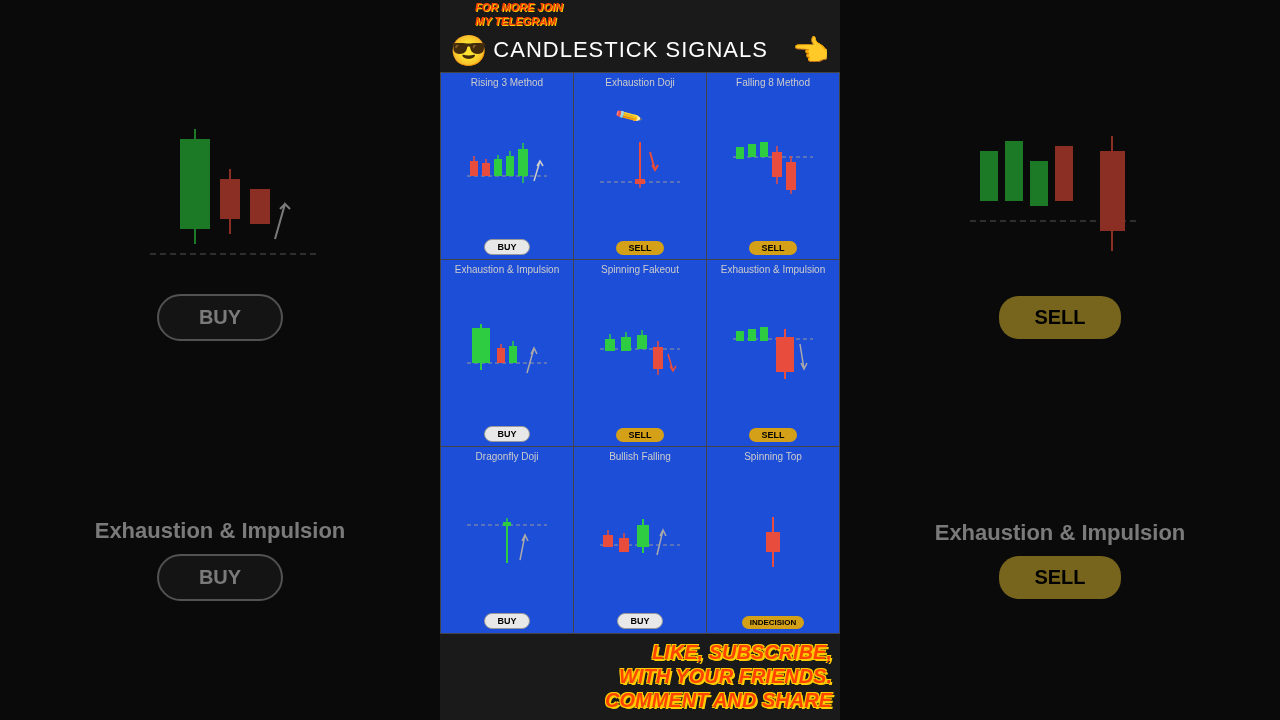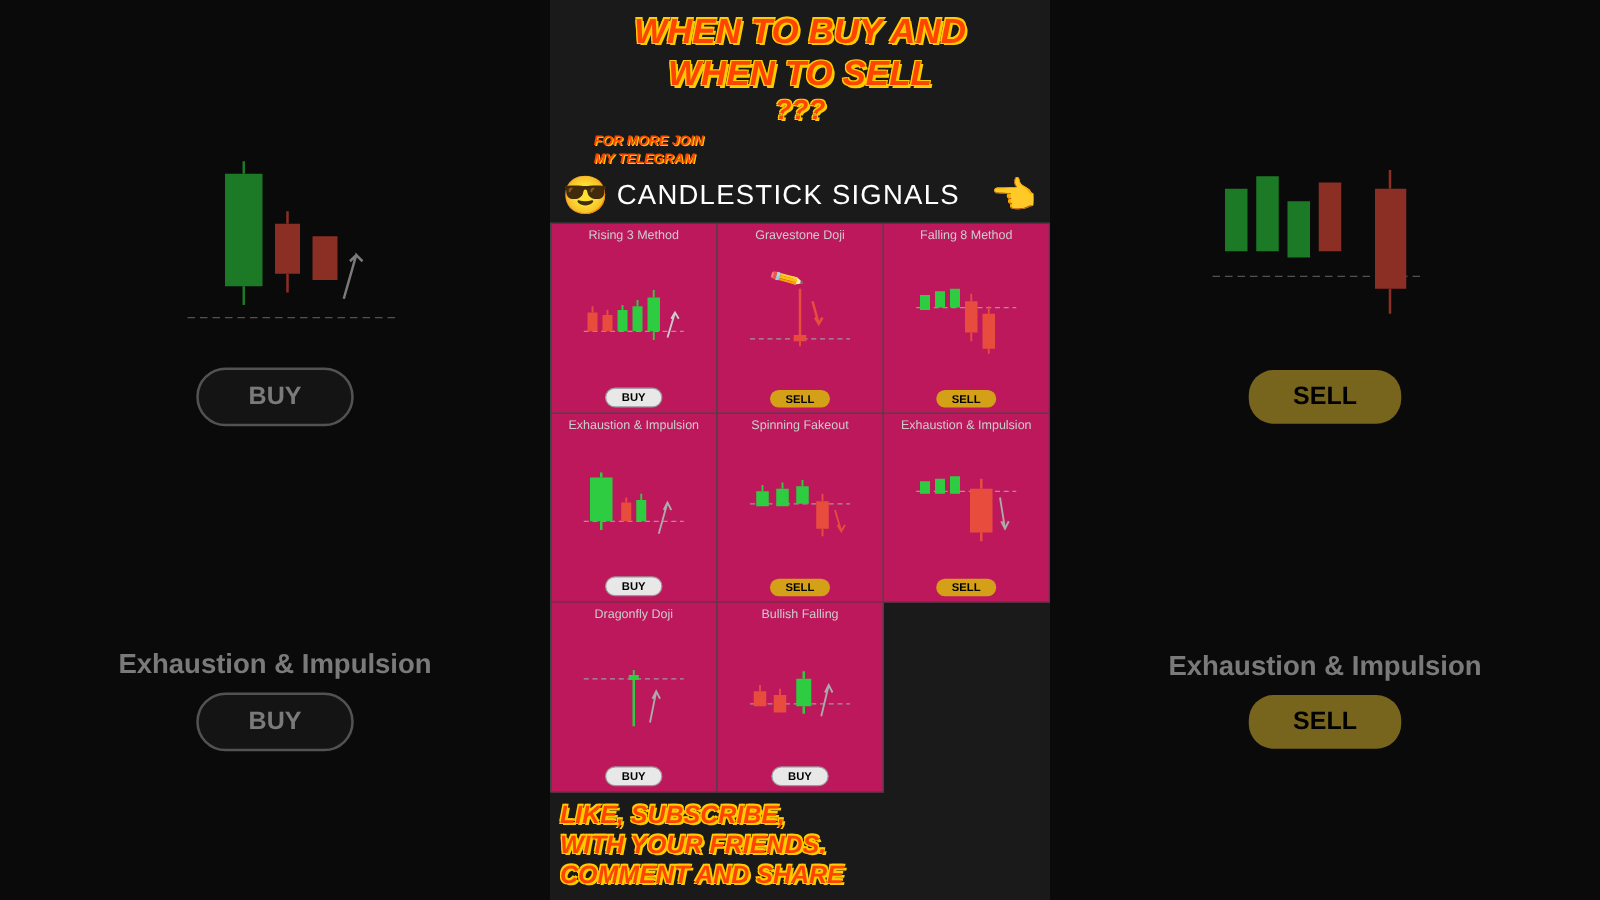--- a/index.html
+++ b/index.html
@@ -128,21 +128,21 @@
       display: grid;
       grid-template-columns: repeat(3, 1fr);
       grid-template-rows: repeat(3, 1fr);
       border-top: 1px solid #444;
       border-left: 1px solid #444;
     }
 
     .cell {
       border-right: 1px solid #444;
       border-bottom: 1px solid #444;
-      background: #be185d;
+      background: #1d4ed8;
       display: flex;
       flex-direction: column;
       align-items: center;
       justify-content: flex-start;
       padding: 4px 4px 4px;
       position: relative;
     }
 
     .cell-title {
       font-size: 10px;
@@ -187,21 +187,21 @@
       color: #000;
       font-size: 8px;
       font-weight: bold;
       border-radius: 10px;
       padding: 2px 8px;
       margin-top: 2px;
     }
 
     
     .bottom-text {
-      text-align: left;
+      text-align: right;
       padding: 6px 8px 8px;
       width: 100%;
     }
 
     .subscribe-text {
       font-size: 20px;
       font-weight: 900;
       color: #ff4400;
       text-shadow: 2px 2px 0 #ffcc00, -1px -1px 0 #ffcc00, 1px -1px 0 #ffcc00, -1px 1px 0 #ffcc00;
       line-height: 1.2;
@@ -262,25 +262,20 @@
     <div class="bg-sell-btn">SELL</div>
   </div>
   <div style="display:flex;flex-direction:column;align-items:center;gap:10px;margin-bottom:30px;">
     <div class="bg-label">Exhaustion &amp; Impulsion</div>
     <div class="bg-sell-btn">SELL</div>
   </div>
 </div>
 
 <div class="center">
 
-  <div class="top-text">
-    <div class="when-to-buy">WHEN TO BUY AND</div>
-    <div class="when-to-buy">WHEN TO SELL</div>
-    <div class="when-to-buy" style="font-size:22px;">???</div>
-  </div>
 
   <div style="width:100%;display:flex;align-items:flex-start;padding:0 10px 2px;">
     <div class="telegram-text" style="white-space:pre;">FOR MORE JOIN
 MY TELEGRAM</div>
   </div>
 
   <div class="header-row">
     <span class="cool-emoji">😎</span>
     <span class="candlestick-title">CANDLESTICK SIGNALS</span>
     <span class="pointing-hand">👈</span>
@@ -309,21 +304,21 @@
           <line x1="61" y1="12" x2="61" y2="18" stroke="#2ecc40" stroke-width="1.5"></line>
           <line x1="61" y1="45" x2="61" y2="52" stroke="#2ecc40" stroke-width="1.5"></line>
 
           <polyline points="72,50 78,30 75,35 78,30 81,35" stroke="#ccc" stroke-width="1.5" fill="none"></polyline>
         </svg>
       </div>
       <div class="btn-buy">BUY</div>
     </div>
 
     <div class="cell" style="position:relative;">
-      <div class="cell-title">Gravestone Doji</div>
+      <div class="cell-title">Exhaustion Doji</div>
       <div class="candle-area" style="position:relative;">
         <svg class="candles" viewBox="0 0 90 65">
 
           <line x1="5" y1="50" x2="85" y2="50" stroke="#999" stroke-width="1" stroke-dasharray="4,3"></line>
 
           <line x1="45" y1="10" x2="45" y2="47" stroke="#e74c3c" stroke-width="2"></line>
           <rect x="40" y="47" width="10" height="5" fill="#e74c3c"></rect>
           <line x1="45" y1="52" x2="45" y2="56" stroke="#e74c3c" stroke-width="1.5"></line>
 
           <polyline points="55,20 60,38 57,33 60,38 63,33" stroke="#e74c3c" stroke-width="2" fill="none"></polyline>
@@ -449,20 +444,32 @@
           <rect x="42" y="20" width="12" height="22" fill="#2ecc40"></rect>
           <line x1="48" y1="14" x2="48" y2="20" stroke="#2ecc40" stroke-width="2"></line>
           <line x1="48" y1="42" x2="48" y2="48" stroke="#2ecc40" stroke-width="2"></line>
 
           <polyline points="62,50 68,25 65,31 68,25 71,31" stroke="#aaa" stroke-width="1.5" fill="none"></polyline>
         </svg>
       </div>
       <div class="btn-buy">BUY</div>
     </div>
 
+    <div class="cell">
+      <div class="cell-title">Spinning Top</div>
+      <div class="candle-area">
+        <svg class="candles" viewBox="0 0 90 65">
+
+          <rect x="38" y="25" width="14" height="20" fill="#e74c3c"></rect>
+          <line x1="45" y1="10" x2="45" y2="25" stroke="#e74c3c" stroke-width="2"></line>
+          <line x1="45" y1="45" x2="45" y2="60" stroke="#e74c3c" stroke-width="2"></line>
+        </svg>
+      </div>
+      <div class="btn-indecision">INDECISION</div>
+    </div>
 
   </div>
 
   <div class="bottom-text">
     <div class="subscribe-text">LIKE, SUBSCRIBE,</div>
     <div class="subscribe-text">WITH YOUR FRIENDS.</div>
     <div class="subscribe-text">COMMENT AND SHARE</div>
   </div>
 
 </div>

